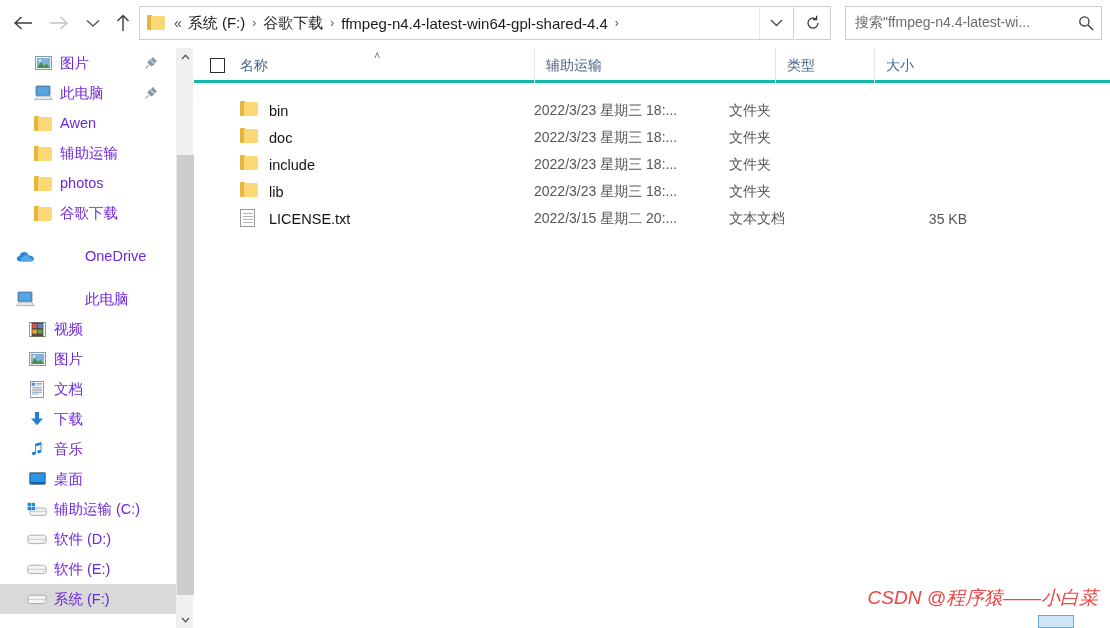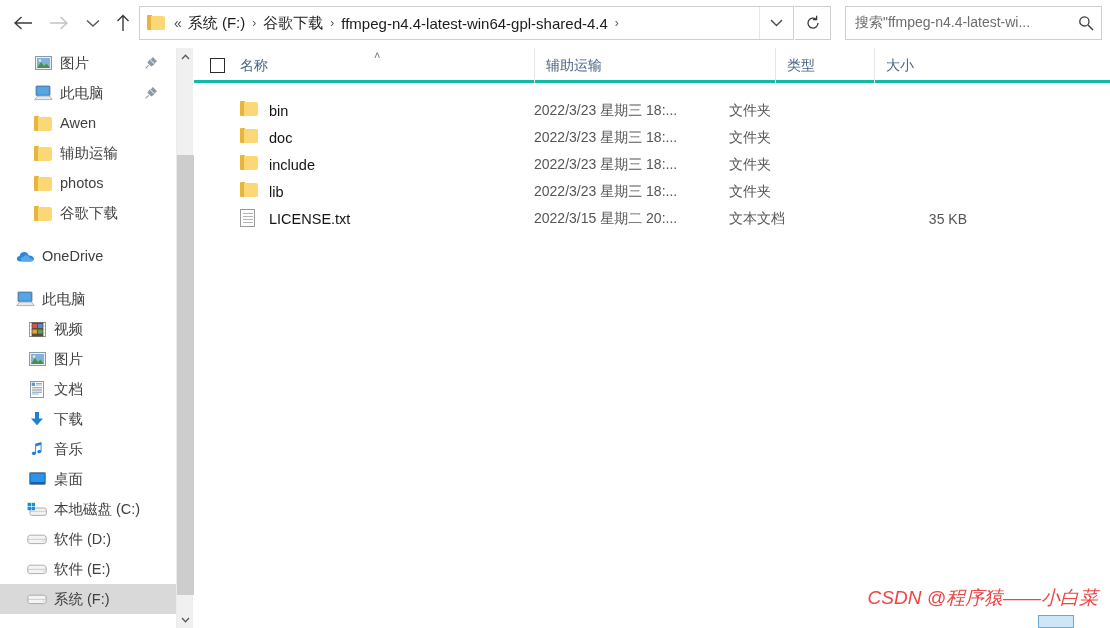--- a/index.html
+++ b/index.html
@@ -65,23 +65,23 @@
   .nav-item {
     position: relative; height: 30px; display: flex; align-items: center;
     padding-left: 0px; white-space: nowrap;
   }
   .nav-item.selected { background: #d9d9d9; }
   .nav-item .ni-icon {
     width: 22px; height: 22px; flex: 0 0 auto;
     display: flex; align-items: center; justify-content: center;
     margin-right: 6px;
   }
-  .nav-item .ni-label { font-size: 14.5px; color: #404040; }
+  .nav-item .ni-label { font-size: 14.5px; color: #6d28d9; }
   .nav-item .ni-pin { position: absolute; right: 18px; top: 7px; }
-  .indent-0 { padding-left: 14px; }
+  .indent-0 { padding-left: 14px; gap: 43px; }
   .indent-1 { padding-left: 32px; }
   .indent-2 { padding-left: 26px; }
   .nav-gap { height: 13px; }
 
   
   .sb-scroll {
     position: absolute; left: 176px; top: 48px; width: 17px; height: 580px;
     background: #f0f0f0; border-left: 1px solid #ebebeb;
   }
   .sb-arrow {
@@ -373,21 +373,21 @@
           <span class="ni-icon">
             <svg width="20" height="15" viewBox="0 0 20 15">
               <path d="M5 6 L17.5 6 C18.6 6 19.4 7 19.4 8.2 L19.4 11.5 C19.4 12.6 18.6 13.4 17.5 13.4 L5 13.4 C3.9 13.4 3 12.6 3 11.5 L3 8.2 C3 7 3.9 6 5 6 Z" fill="#f2f2f2" stroke="#9a9a9a" stroke-width="0.8"></path>
               <path d="M3.2 9.4 L19.3 9.4" stroke="#c6c6c6" stroke-width="0.8"></path>
               <rect x="0.6" y="0.8" width="3.4" height="3.4" fill="#1f8ad6"></rect>
               <rect x="4.6" y="0.8" width="3.4" height="3.4" fill="#1f8ad6"></rect>
               <rect x="0.6" y="4.8" width="3.4" height="3.4" fill="#1f8ad6"></rect>
               <rect x="4.6" y="4.8" width="3.4" height="3.4" fill="#1f8ad6"></rect>
             </svg>
           </span>
-          <span class="ni-label">本地磁盘 (C:)</span>
+          <span class="ni-label">辅助运输 (C:)</span>
         </div>
         <div class="nav-item indent-2">
           <span class="ni-icon">
             <svg width="20" height="12" viewBox="0 0 20 12">
               <path d="M3.2 2.2 L16.6 2.2 C18 2.2 19.2 3.4 19.2 5 L19.2 8.2 C19.2 9.6 18.2 10.6 16.8 10.6 L3.2 10.6 C1.8 10.6 0.8 9.6 0.8 8.2 L0.8 4.6 C0.8 3.3 1.9 2.2 3.2 2.2 Z" fill="#f4f4f4" stroke="#9a9a9a" stroke-width="0.8"></path>
               <path d="M1 6.4 L19.1 6.4" stroke="#cacaca" stroke-width="0.9"></path>
               <rect x="15.6" y="7.6" width="2.2" height="1.4" fill="#dcdcdc"></rect>
             </svg>
           </span>
           <span class="ni-label">软件 (D:)</span>

